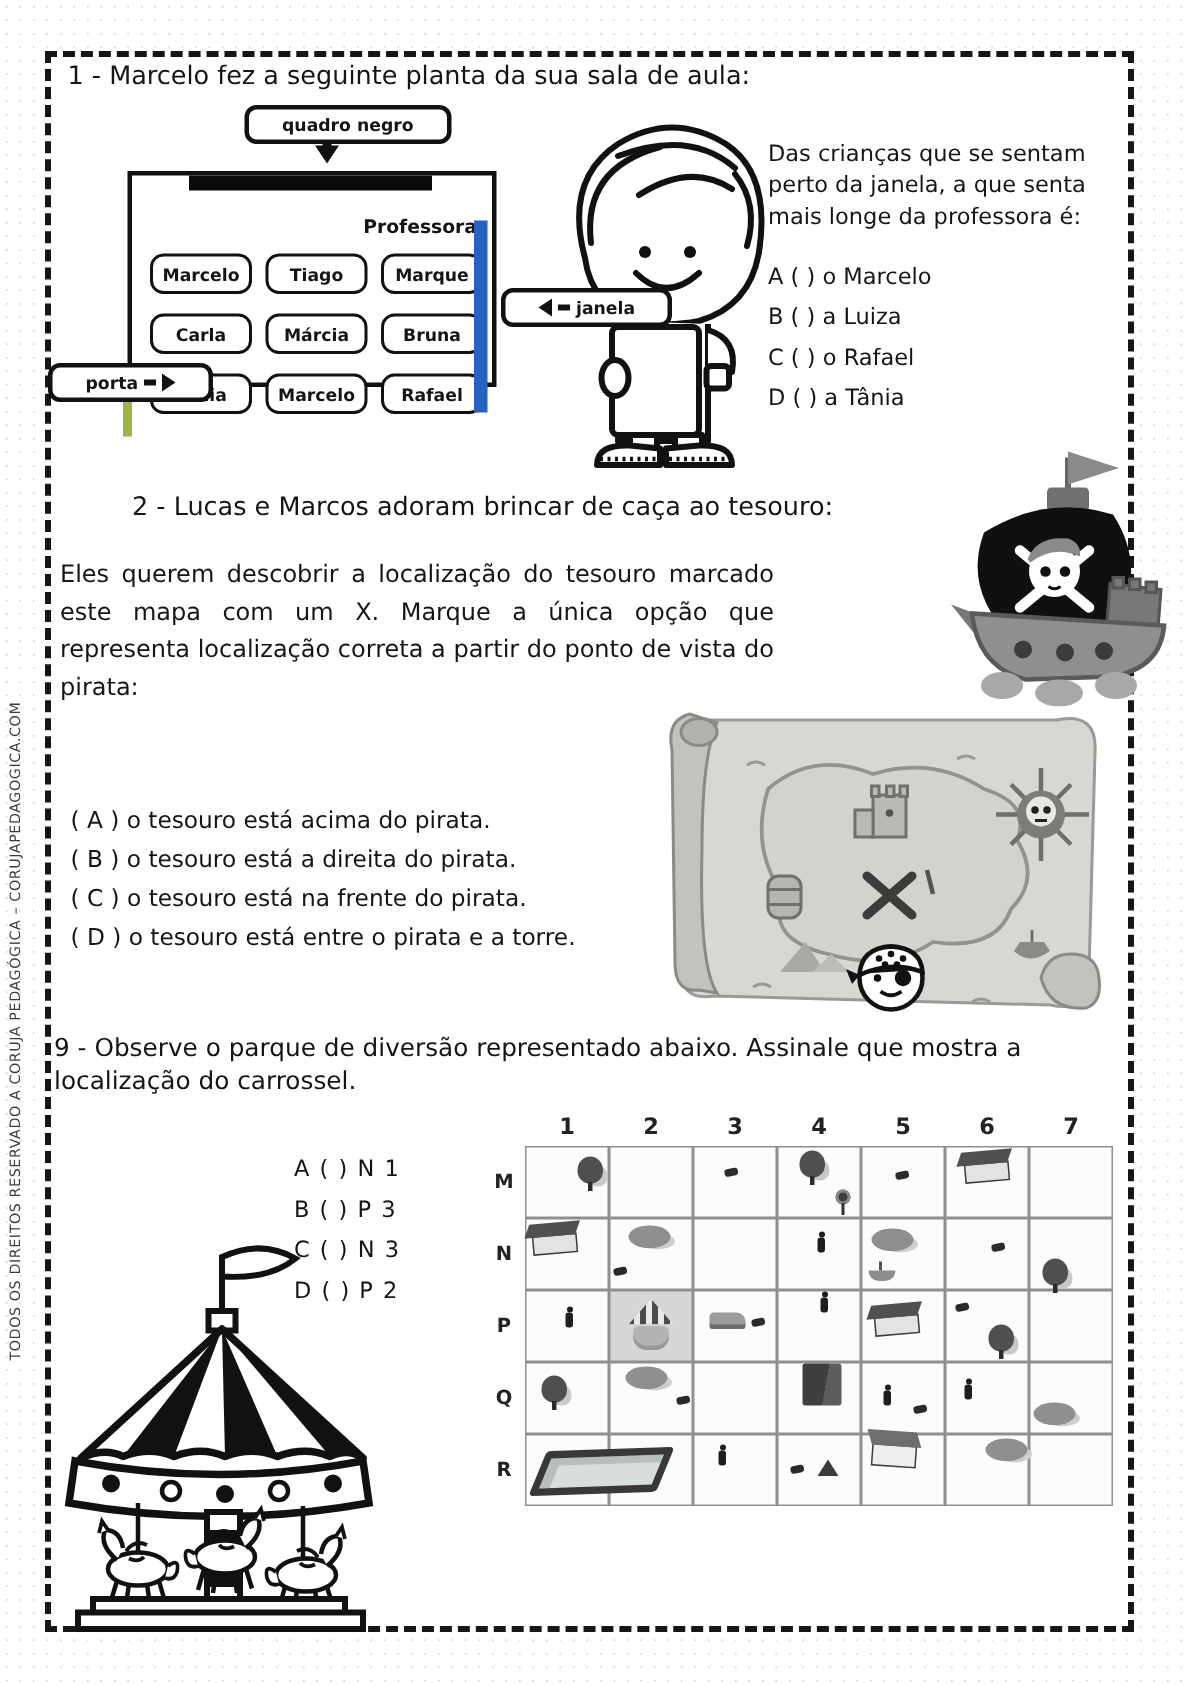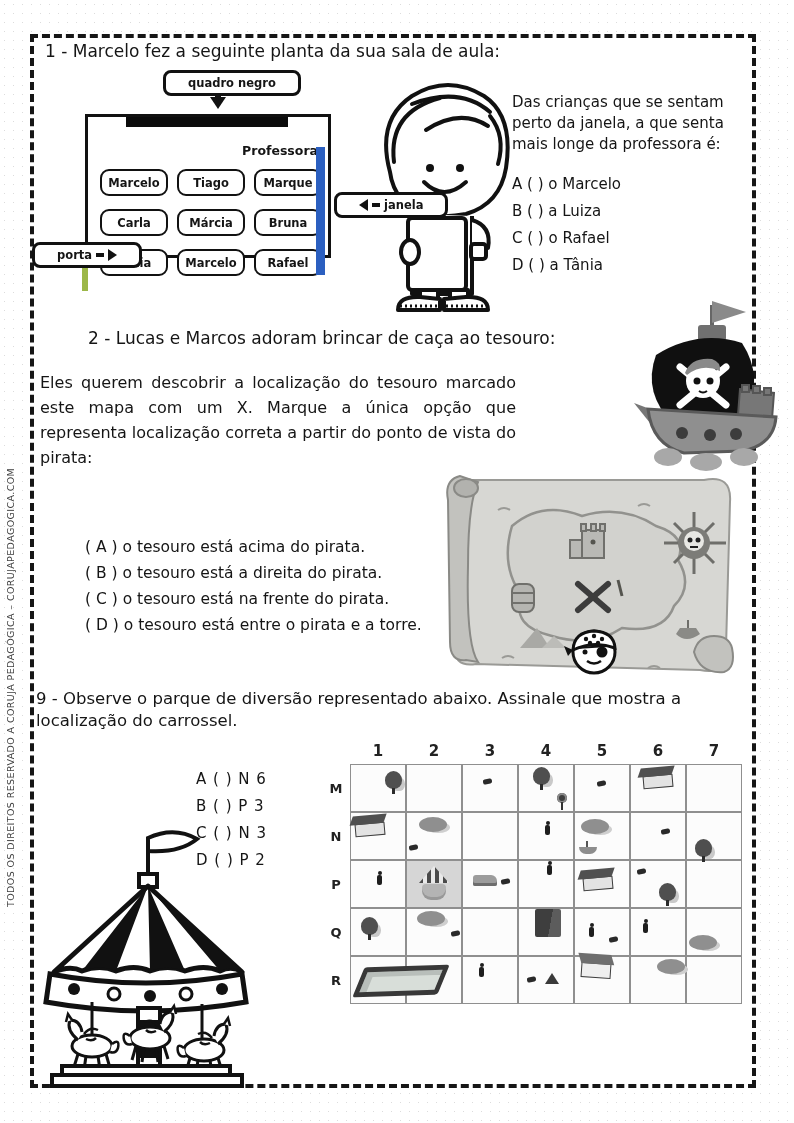--- a/index.html
+++ b/index.html
@@ -52,21 +52,21 @@
     grid-template-columns:repeat(3,68px); grid-template-rows:repeat(3,27px); gap:13px 9px; }
   .seat{ border:2.5px solid #111; border-radius:9px; background:#fff;
     display:flex; align-items:center; justify-content:center;
     font-size:11.5px; font-weight:600; }
   .window-bar{ position:absolute; right:3px; top:30px; width:9px; height:128px; background:#2b5fc0; }
   .door-bar{ position:absolute; left:-6px; top:128px; width:6px; height:46px; background:#9cb748; }
   .q1-right{ position:absolute; left:512px; top:92px; width:244px; font-size:15px; line-height:21px; }
   .q1-right .opts{ margin-top:16px; line-height:27px; }
   
   .q2-body{ position:absolute; left:40px; top:370px; width:476px; font-size:16px; line-height:25px; text-align:justify; }
-  .q2-opts{ position:absolute; left:47px; top:534px; font-size:15.5px; line-height:26px;margin-left:38px; }
+  .q2-opts{ position:absolute; left:47px; top:534px; font-size:15.5px; line-height:26px; }
   
   .q3-title{ position:absolute; left:36px; top:688px; width:712px; font-size:16.5px; line-height:22px; }
   .q3-opts{ position:absolute; left:196px; top:766px; font-size:15px; line-height:27px; letter-spacing:1px; }
   
   .park-grid{ position:absolute; left:322px; top:736px; display:grid;
     grid-template-columns:28px repeat(7,56px); grid-template-rows:28px repeat(5,48px); z-index:2; }
   .pg-colh{ display:flex; align-items:flex-end; justify-content:center; font-weight:bold; font-size:15px; padding-bottom:4px; color:#222; }
   .pg-rowh{ display:flex; align-items:center; justify-content:center; font-weight:bold; font-size:13px; color:#222; }
   .pg-cell{ position:relative; border:1px solid #8f8f8f; background:#fcfcfc; overflow:visible; }
   .pg-cell.hl{ background:#d6d6d6; }
@@ -297,21 +297,21 @@
           <path d="M196 60 q6 -4 12 0"></path>
           <path d="M206 222 q6 -4 12 0"></path>
           <path d="M60 212 q6 -4 12 0"></path>
       </g>
     </svg>
   </div>
 
   <div class="q3-title">9 - Observe o parque de diversão representado abaixo. Assinale que mostra a localização do carrossel.</div>
 
   <div class="q3-opts">
-    <div>A (    ) N 6</div>
+    <div>A (    ) N 1</div>
     <div>B (    ) P 3</div>
     <div>C (    ) N 3</div>
     <div>D (    ) P 2</div>
   </div>
 
   <div class="illus" style="left:40px; top:824px; width:212px; height:264px;">
     <svg viewBox="0 0 212 264" width="212" height="264">
       <defs>
         <g id="horse">
           <ellipse cx="0" cy="0" rx="20" ry="11" fill="#fff" stroke="#111" stroke-width="3"></ellipse>

